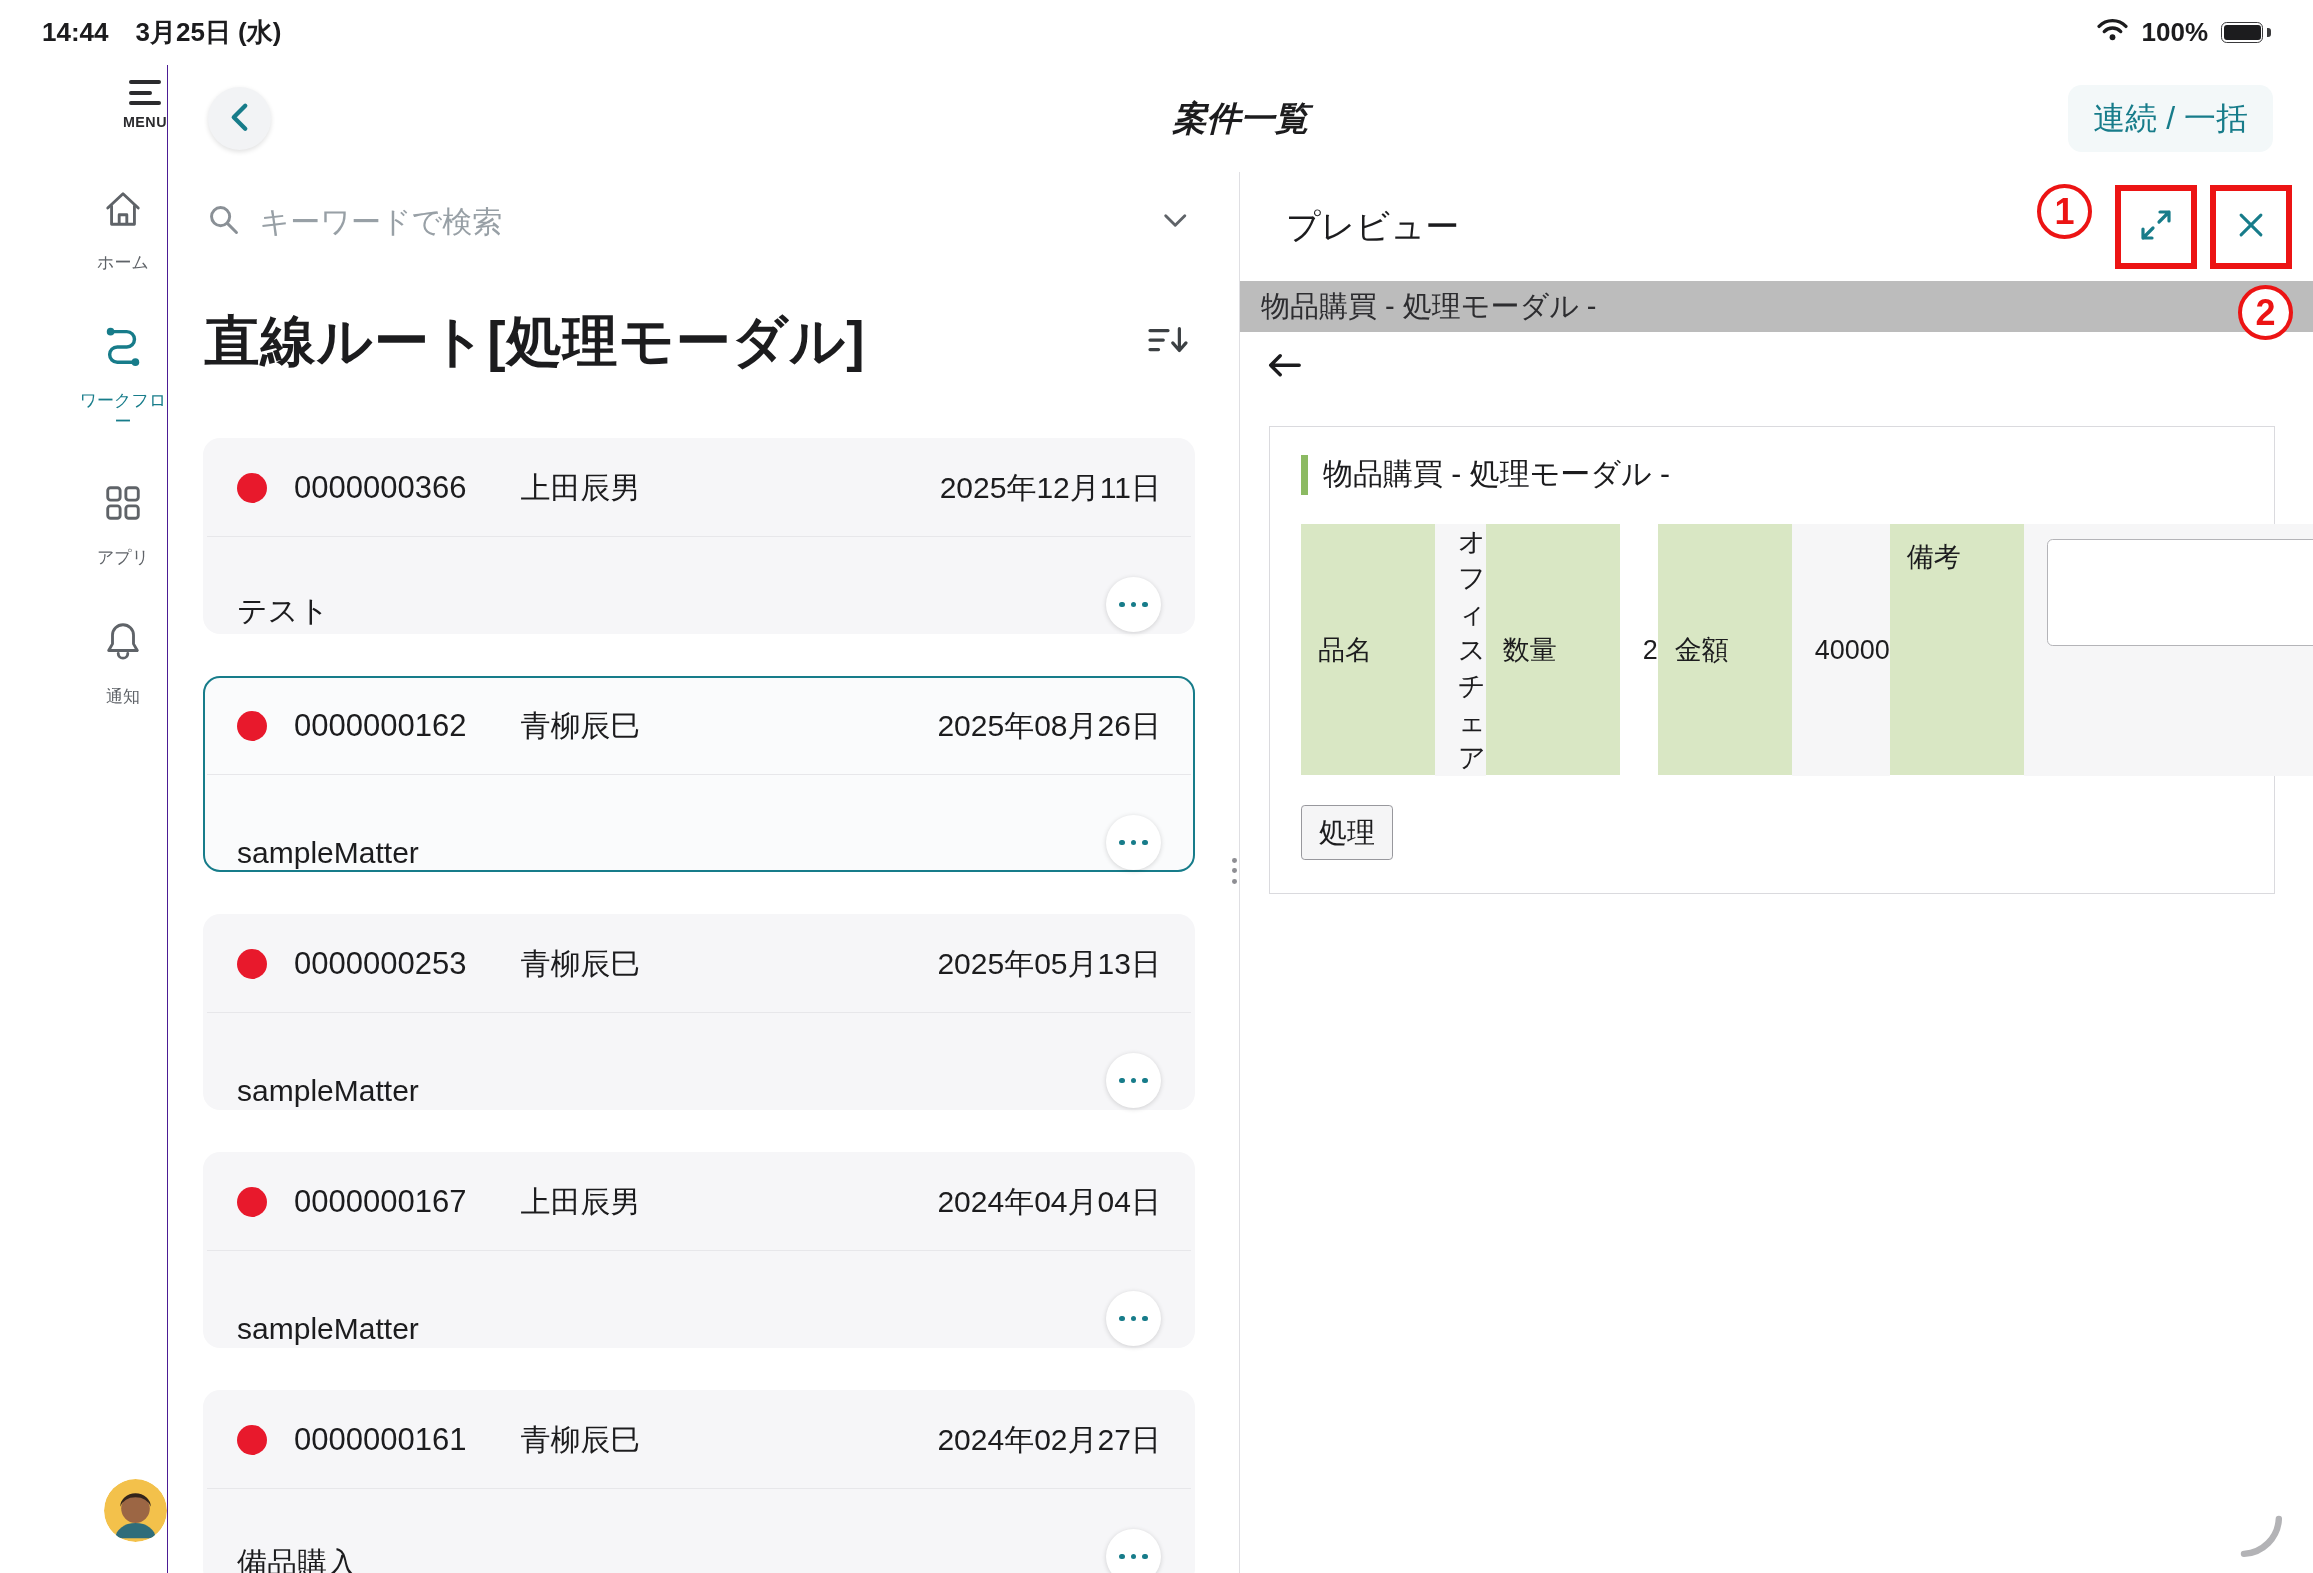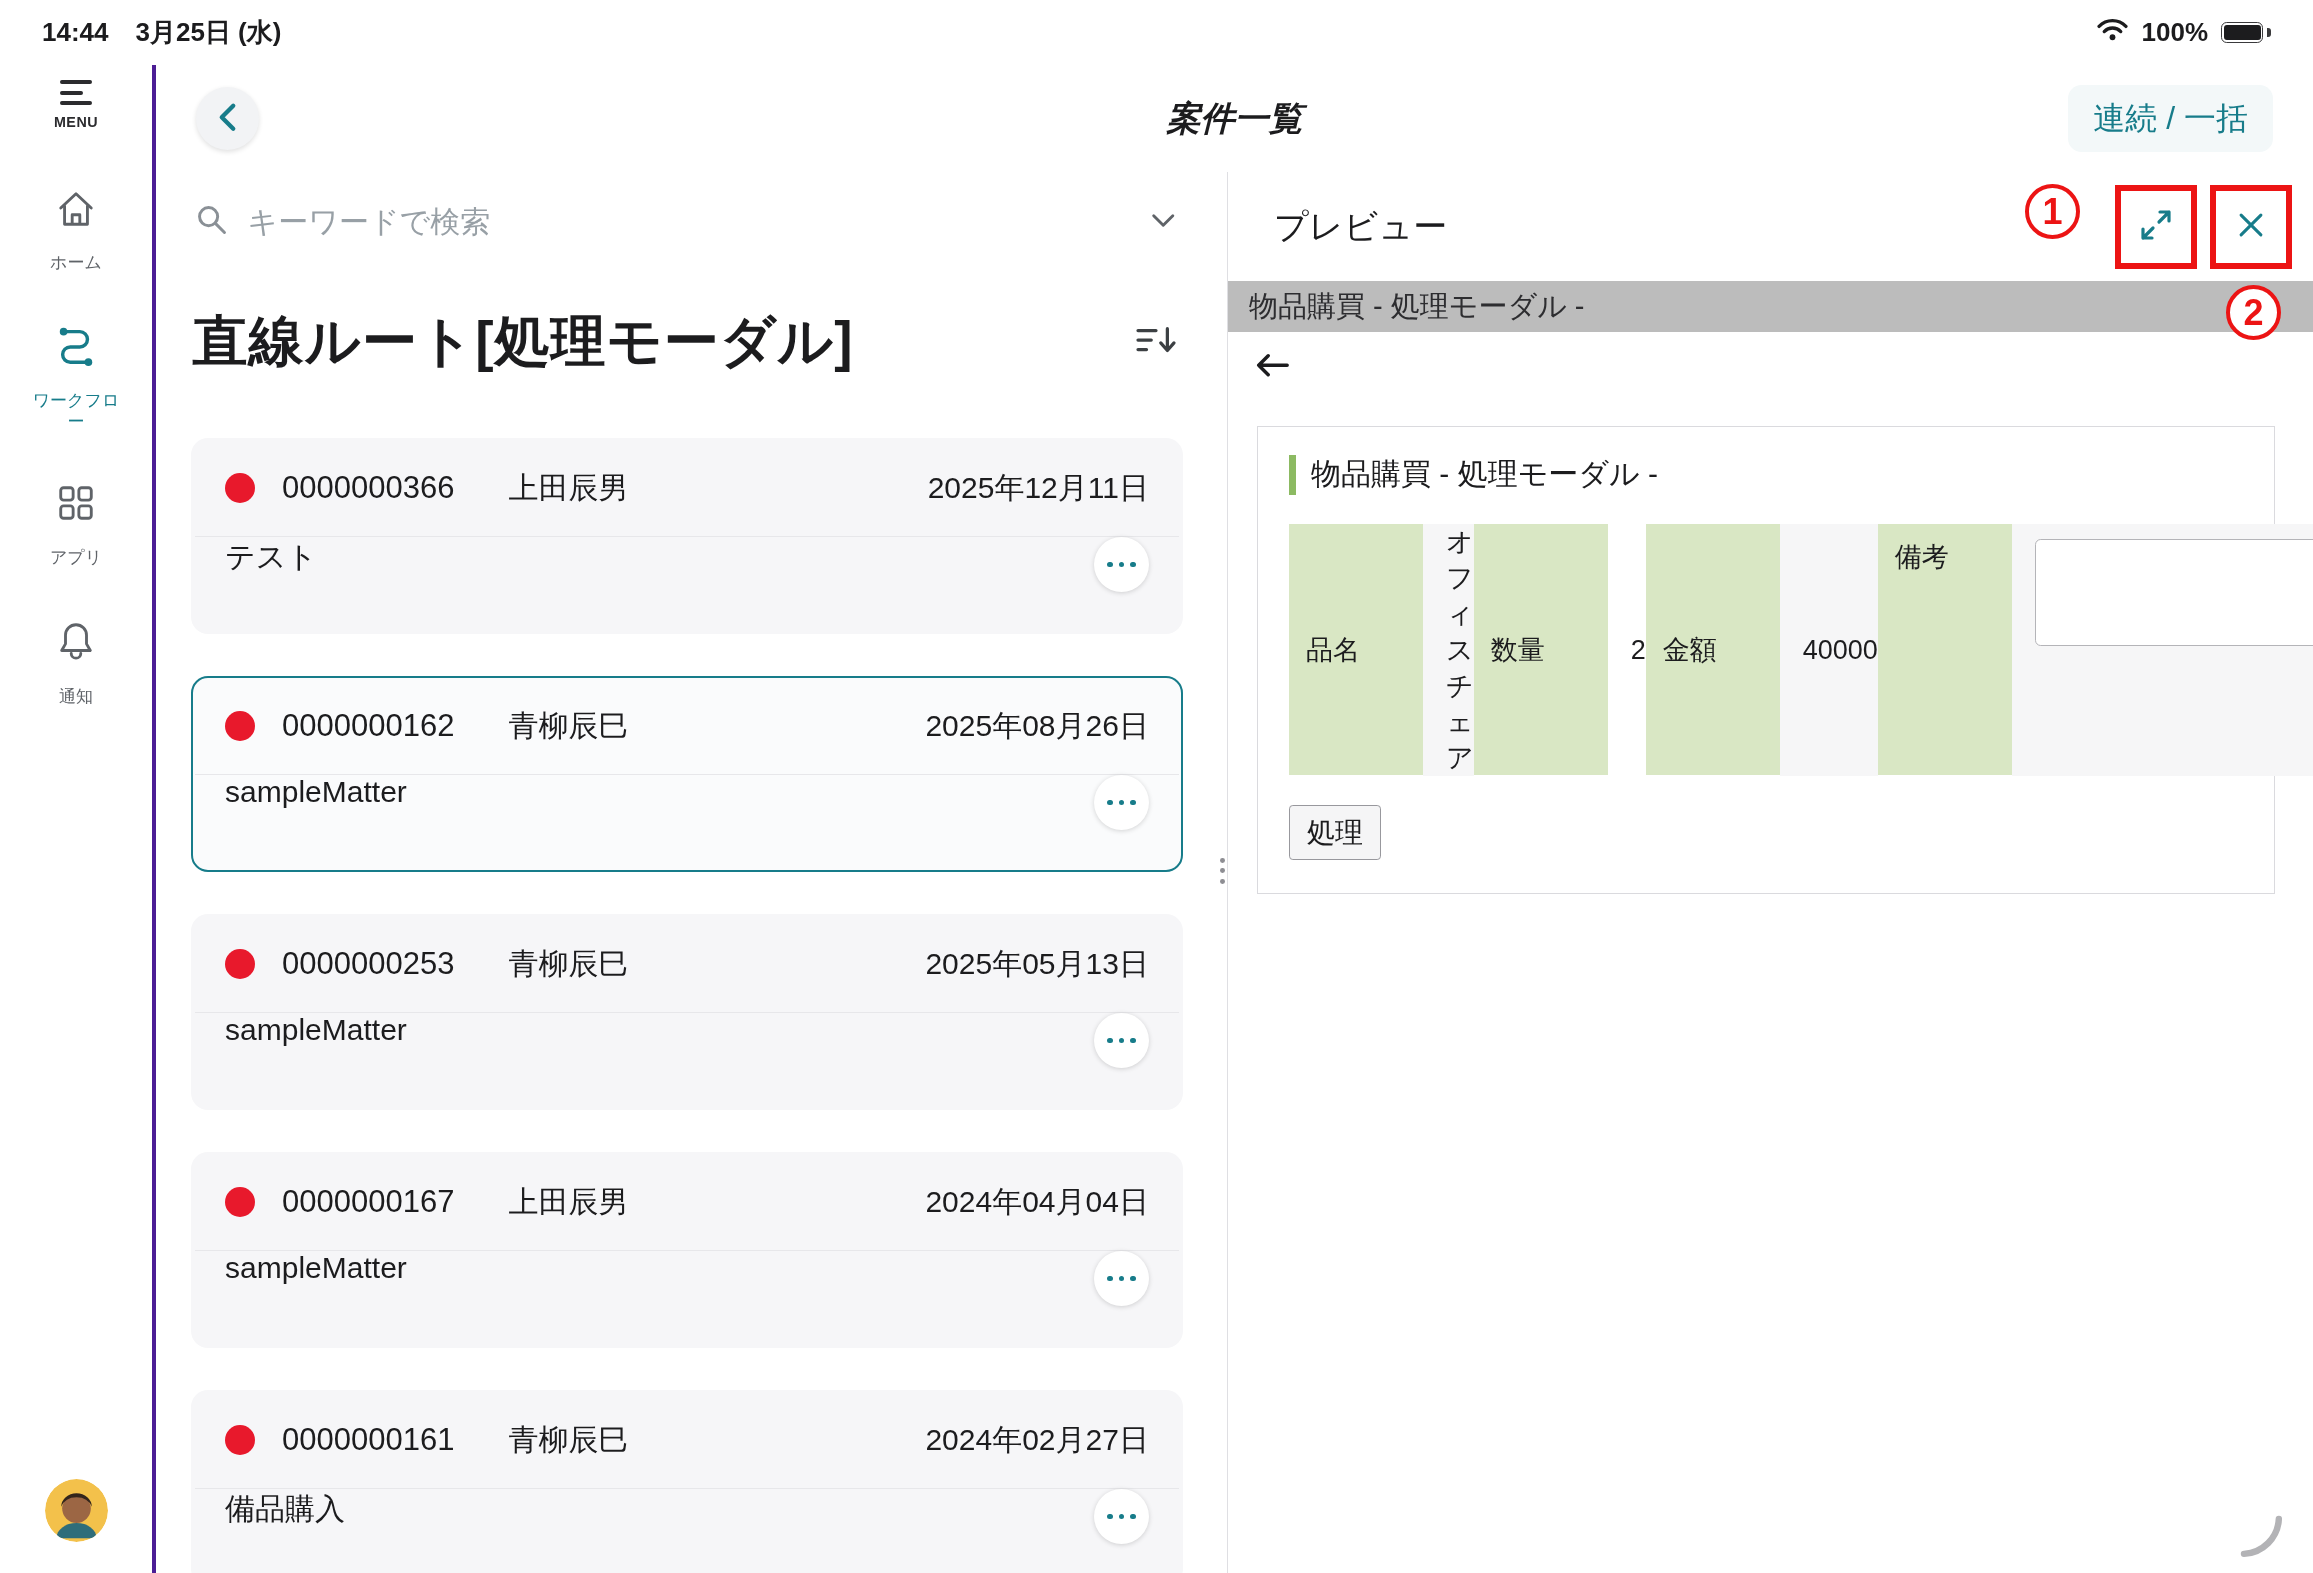--- a/index.html
+++ b/index.html
@@ -15,21 +15,21 @@
   .status-left { display:flex; align-items:center; gap:27px; font-size:26px; font-weight:700; }
   .status-right { display:flex; align-items:center; gap:13.4px; font-size:26px; font-weight:600; }
   .battery { position:relative; width:42px; height:21px; border:1.9px solid #3a3a3c; border-radius:5.7px; padding:1.9px; }
   .battery-fill { display:block; width:100%; height:100%; background:#1c1c1e; border-radius:2.9px; }
   .battery-tip { width:3.8px; height:8.6px; background:#3a3a3c; border-radius:0 2.9px 2.9px 0; margin-left:-9.6px; }
 
   
   .app { display:flex; height:1508px; }
 
   
-  .sidebar { width:156px; border-right:4px solid #4c1d95; display:flex; flex-direction:column; align-items:center; padding-top:15.3px; flex:none; }
+  .sidebar { width:168px; border-right:1px solid #4c1d95; display:flex; flex-direction:column; align-items:flex-end; padding-top:15.3px; flex:none; }
   .menu-btn { background:none; border:none; display:flex; flex-direction:column; align-items:center; gap:8.6px; cursor:pointer; }
   .menu-lines { display:flex; flex-direction:column; gap:6.7px; align-items:flex-start; }
   .menu-lines i { display:block; height:3.8px; background:#2b2b2e; border-radius:1.9px; }
   .menu-lines i:nth-child(1){ width:32.5px; } .menu-lines i:nth-child(2){ width:23px; } .menu-lines i:nth-child(3){ width:32.5px; }
   .menu-label { font-size:14.3px; font-weight:700; color:#2b2b2e; letter-spacing:0.5px; }
   .nav { margin-top:59px; display:flex; flex-direction:column; align-items:center; gap:50px; }
   .nav-item { background:none; border:none; display:flex; flex-direction:column; align-items:center; gap:23px; color:#5f6368; cursor:pointer; }
   .nav-item .nav-label { font-size:17px; line-height:1.25; width:88px; text-align:center; color:inherit; }
   .nav-item.active { color:#177C8A; }
   .nav-item svg { display:block; }
@@ -55,21 +55,21 @@
   .cards { margin-top:59px; display:flex; flex-direction:column; gap:42px; padding:0 7.6px; }
 
   .card { background:#f6f6f8; border-radius:17px; border:2.9px solid transparent; cursor:pointer; }
   .card.selected { border-color:#177C8A; background:#fafbfc; }
   .card-top { height:96px; display:flex; align-items:center; padding:0 32.5px; }
   .dot { width:30px; height:30px; border-radius:50%; background:#E8192C; flex:none; }
   .card-id { font-size:31px; font-weight:500; margin-left:27px; }
   .card-owner { font-size:30px; margin-left:54px; }
   .card-date { margin-left:auto; font-size:30px; font-weight:400; }
   .card-divider { height:1px; background:#e7e7ea; margin:0 2.9px; }
-  .card-bottom { height:95px; display:flex; align-items:flex-start; padding:0 32.5px; }
+  .card-bottom { height:95px; display:flex; align-items:flex-end; padding:0 32.5px; }
   .card-title { font-size:30px; }
   .more-btn { margin-left:auto; width:55px; height:55px; border-radius:50%; background:#fff; border:none; box-shadow:0 1px 5.7px rgba(0,0,0,.16); display:flex; align-items:center; justify-content:center; gap:5.7px; cursor:pointer; }
   .mdot { width:5.7px; height:5.7px; border-radius:50%; background:#177C8A; }
 
   
   .preview-panel { flex:1; border-left:1px solid #dfdfe3; position:relative; background:#fff; display:flex; flex-direction:column; min-width:0; }
   .split-handle { position:absolute; left:-7.6px; top:686px; display:flex; flex-direction:column; gap:5.7px; z-index:4; }
   .split-handle i { width:4.8px; height:4.8px; border-radius:50%; background:#8e8e93; display:block; }
 
   .preview-header { height:109px; display:flex; align-items:center; padding:0 21px 0 46px; }

